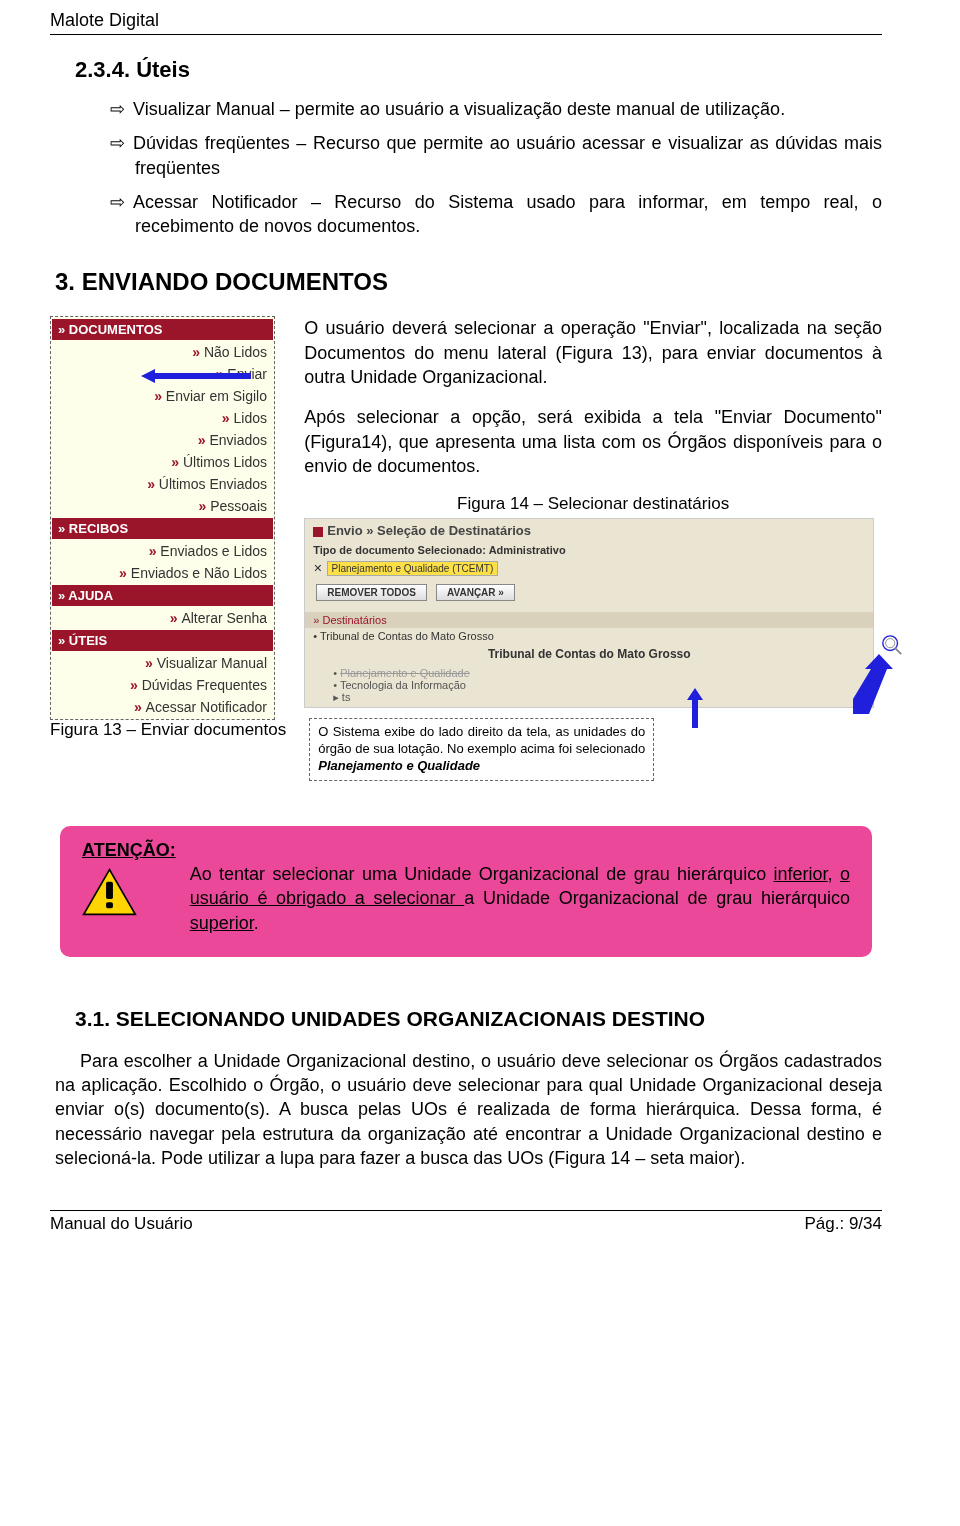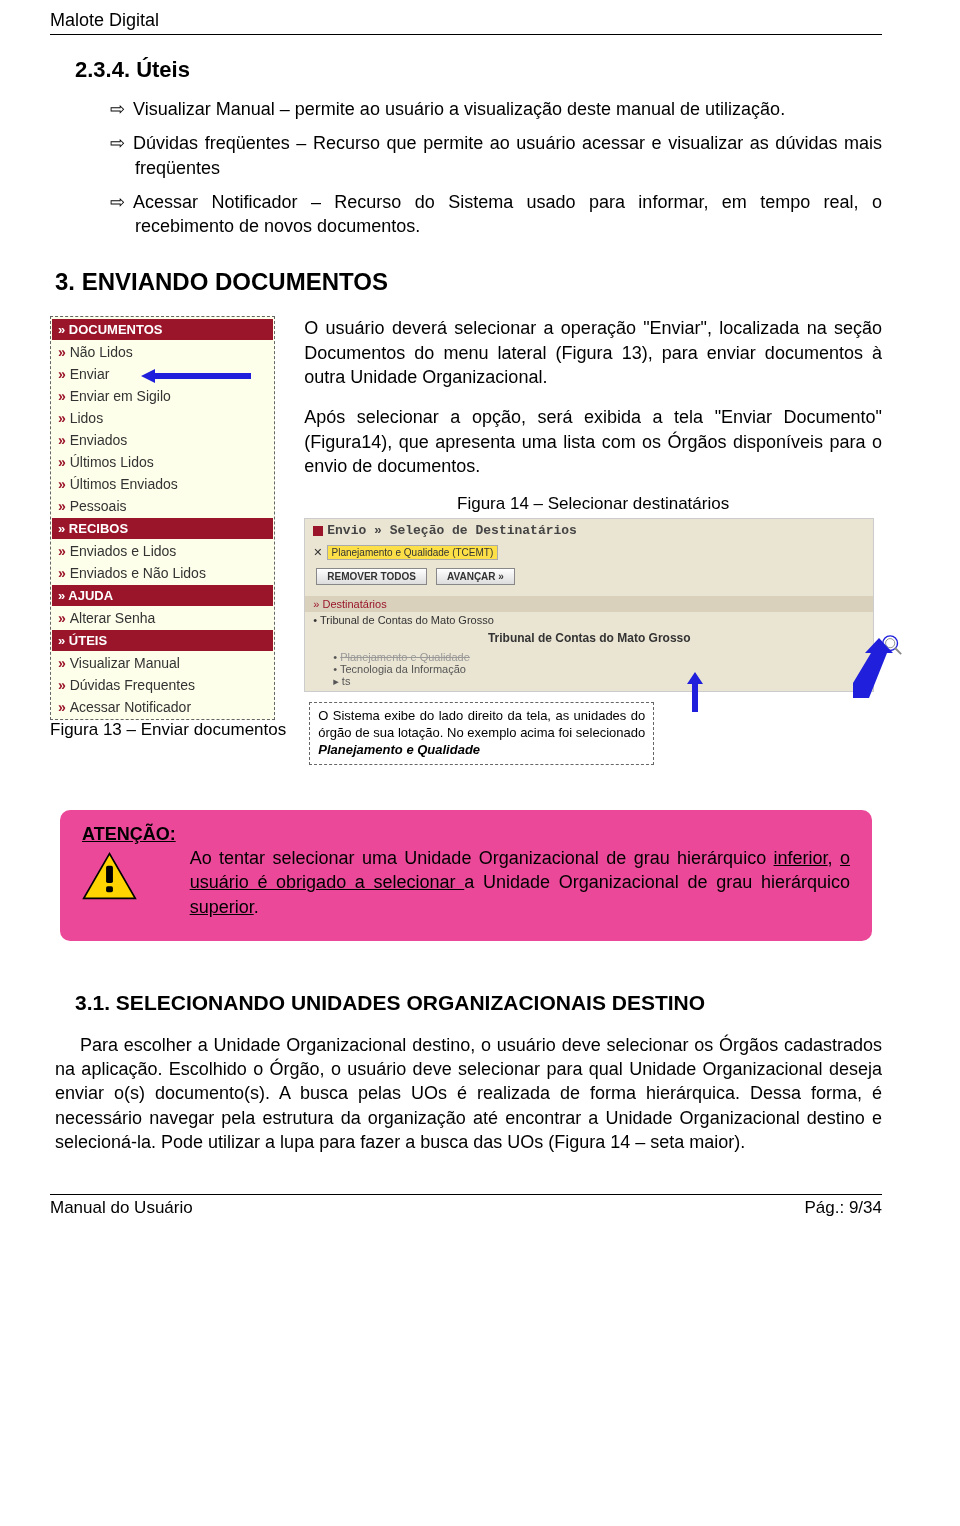--- a/index.html
+++ b/index.html
@@ -76,20 +76,21 @@
     color: #fff;
     font-weight: bold;
     font-size: 13px;
     padding: 3px 6px;
     margin: 1px 0;
   }
   .sidebar-img .item {
     padding: 3px 6px;
     color: #333;
     font-size: 14px;
+    text-align: right;
   }
   .sidebar-img .item::before {
     content: "» ";
     color: #9a152a;
     font-weight: bold;
   }
   .pointer-arrow {
     position: absolute;
     left: 90px;
     top: 52px;
@@ -114,21 +115,20 @@
     width: 570px;
     font-size: 12px;
     color: #333;
     position: relative;
     border: 1px solid #ccc;
   }
   .fig14-title {
     padding: 4px 8px;
     font-size: 13px;
     color: #444;
-    font-family: Liberation Mono, monospace;
   }
   .fig14-title .red-sq {
     display: inline-block;
     width: 10px;
     height: 10px;
     background: #9a152a;
     vertical-align: middle;
     margin-right: 4px;
   }
   .fig14-row {
@@ -316,20 +316,21 @@
           <line x1="15" y1="15" x2="22" y2="22" stroke="#888" stroke-width="2"></line>
         </svg>
       </span>
       <span class="blue-arrow-big">
         <svg width="40" height="60" viewBox="0 0 40 60">
           <polygon points="0,45 18,15 12,15 26,0 40,15 34,15 16,60 0,60" fill="#1f1fdc"></polygon>
         </svg>
       </span>
 
       <div class="fig14-title"><span class="red-sq"></span><b>Envio » Seleção de Destinatários</b></div>
+      <div class="fig14-row"><b>Tipo de documento Selecionado: Administrativo</b></div>
       <div class="fig14-row">✕ <span class="fig14-cell">Planejamento e Qualidade (TCEMT)</span></div>
       <div class="fig14-row">
         <span class="fig14-btn">REMOVER TODOS</span>
         <span class="fig14-btn">AVANÇAR »</span>
       </div>
       <div style="height:6px;"></div>
       <div class="fig14-subhead">» <span>Destinatários</span></div>
       <div class="fig14-row">• <span>Tribunal de Contas do Mato Grosso</span></div>
       <div class="fig14-trib">Tribunal de Contas do Mato Grosso</div>
       <div class="fig14-list">

